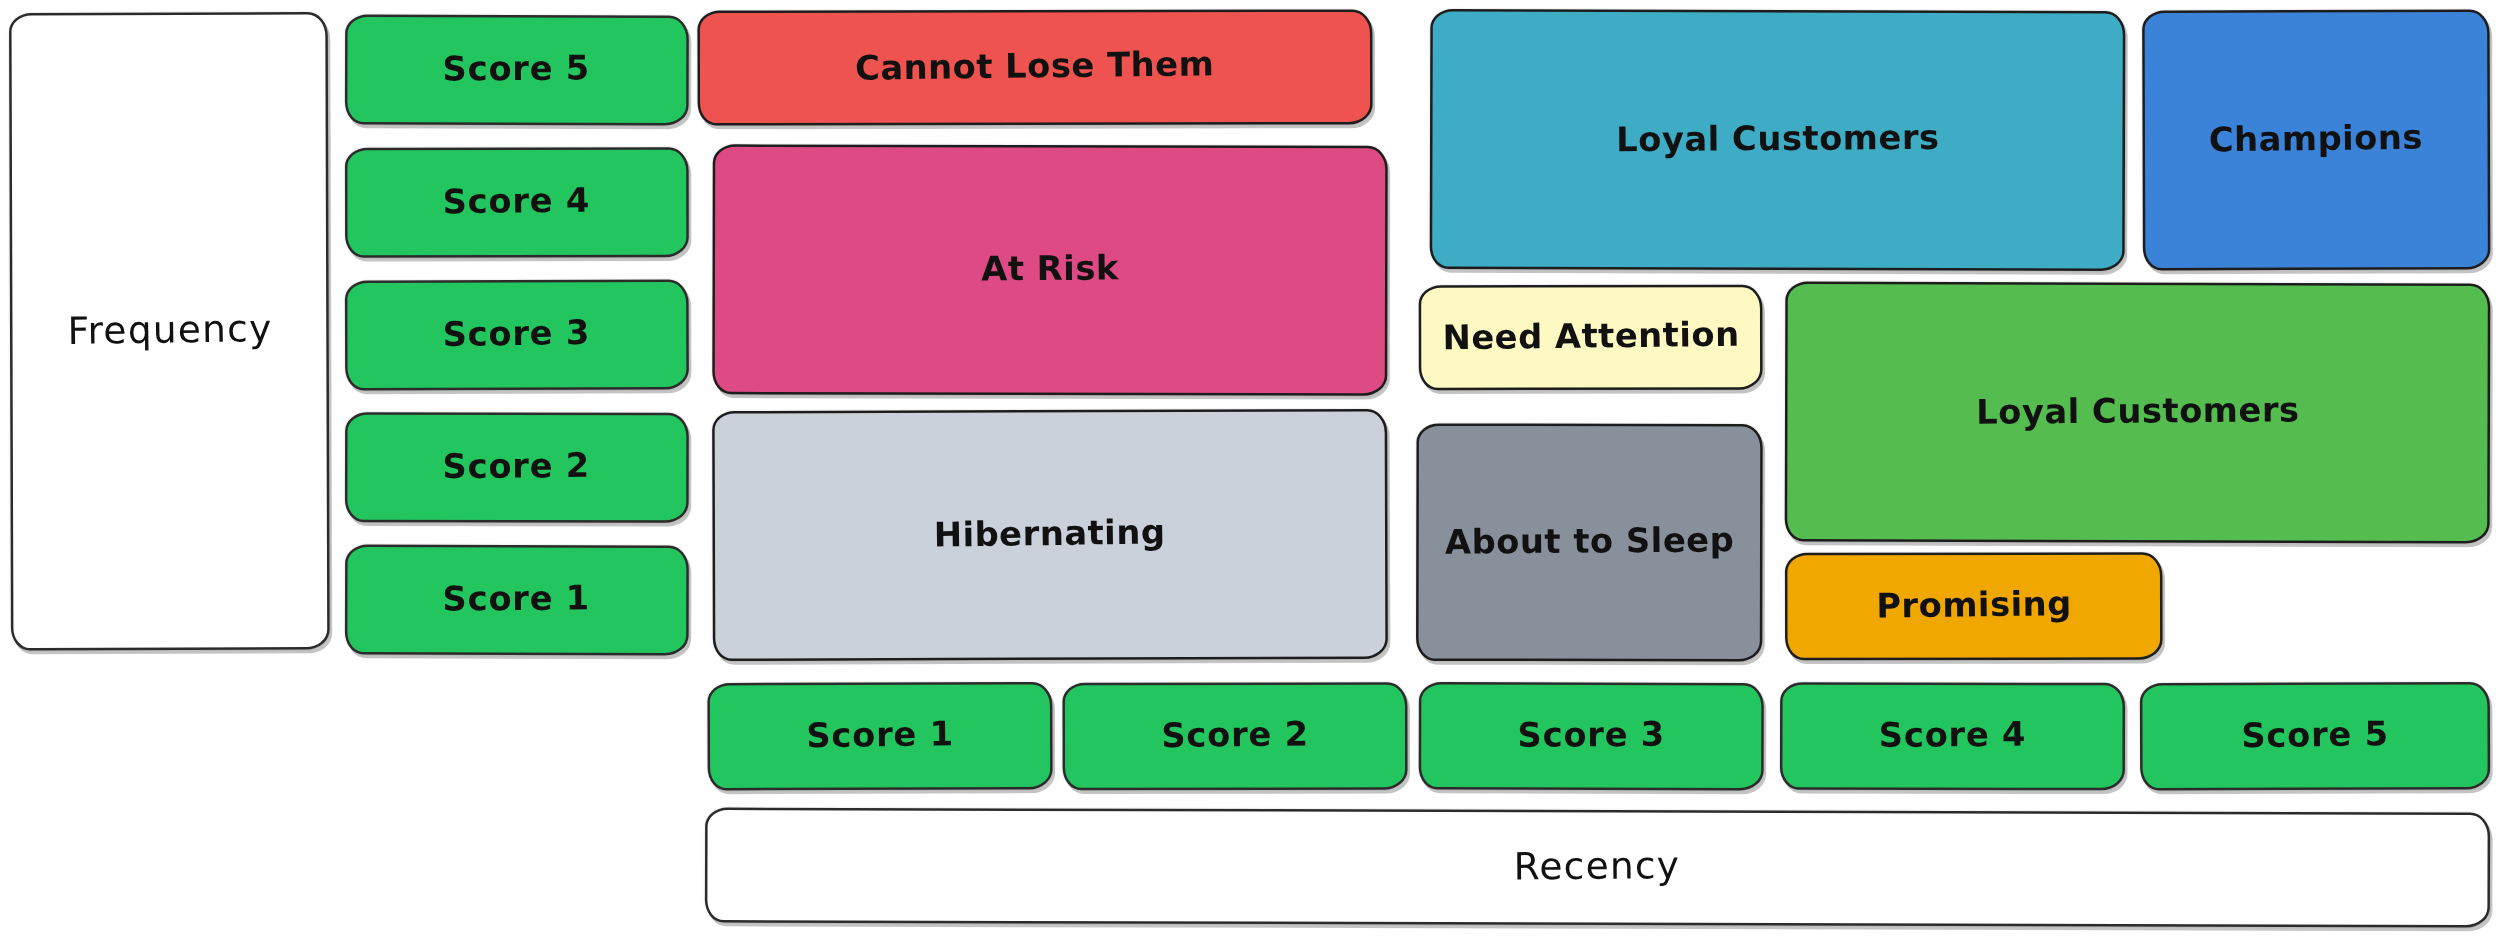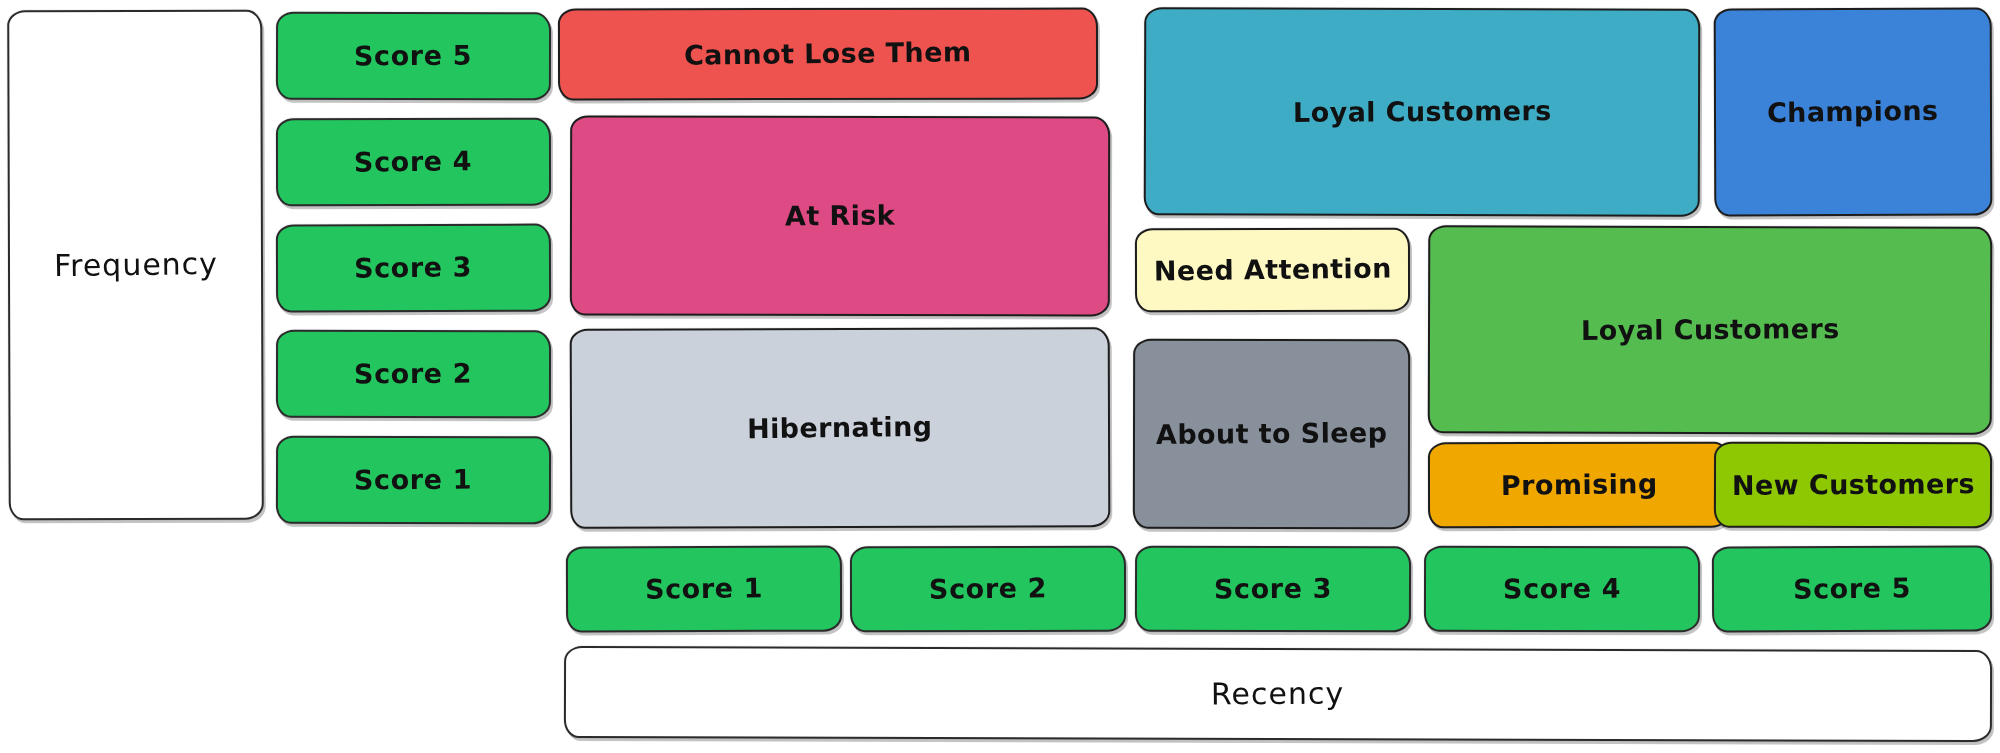--- a/index.html
+++ b/index.html
@@ -100,23 +100,20 @@
   </div>
 
   <div class="box seg-box r4" style="left:1133px;top:328px;width:277px;height:190px;background:#88919b;margin-top:11px;">
     <span class="lbl">About to Sleep</span>
   </div>
 
   <div class="box seg-box r3" style="left:1428px;top:442px;width:302px;height:86px;background:#f0a800;">
     <span class="lbl">Promising</span>
   </div>
 
-  <div class="box seg-box r2" style="left:1714px;top:442px;width:278px;height:86px;background:#8ec802;">
-    <span class="lbl">New Customers</span>
-  </div>
 
   <div class="box score-box r1" style="left:566px;top:546px;width:276px;height:86px;">
     <span class="lbl">Score 1</span>
   </div>
   <div class="box score-box r3" style="left:850px;top:546px;width:276px;height:86px;">
     <span class="lbl">Score 2</span>
   </div>
   <div class="box score-box r2" style="left:1135px;top:546px;width:276px;height:86px;">
     <span class="lbl">Score 3</span>
   </div>

